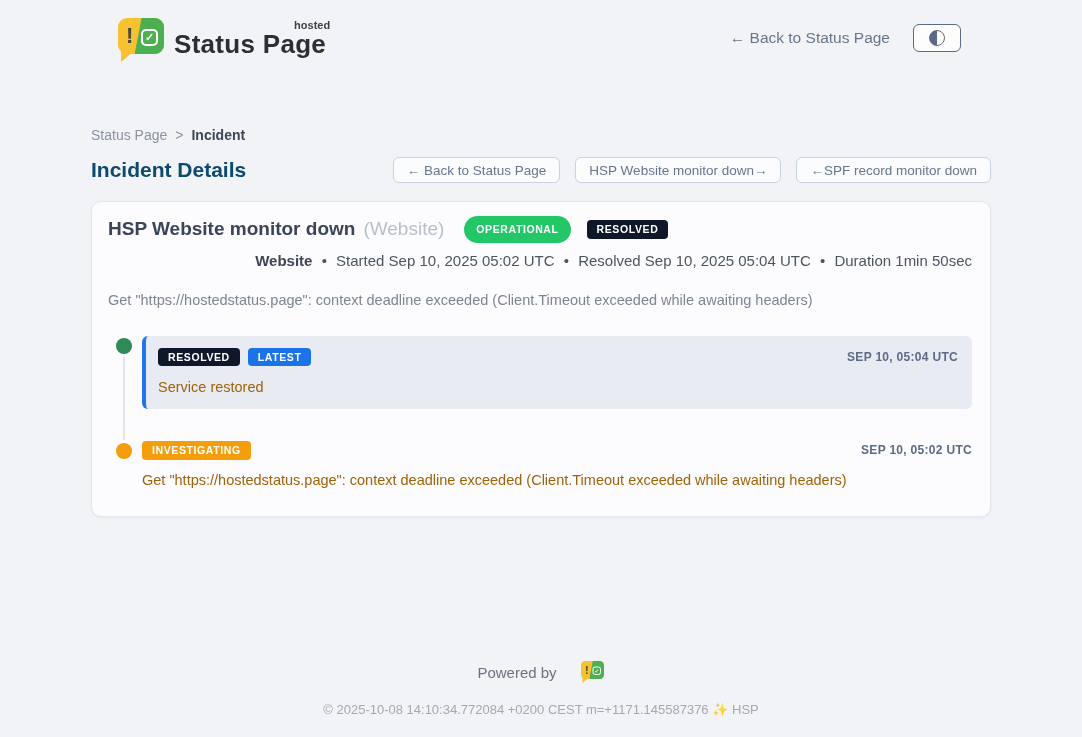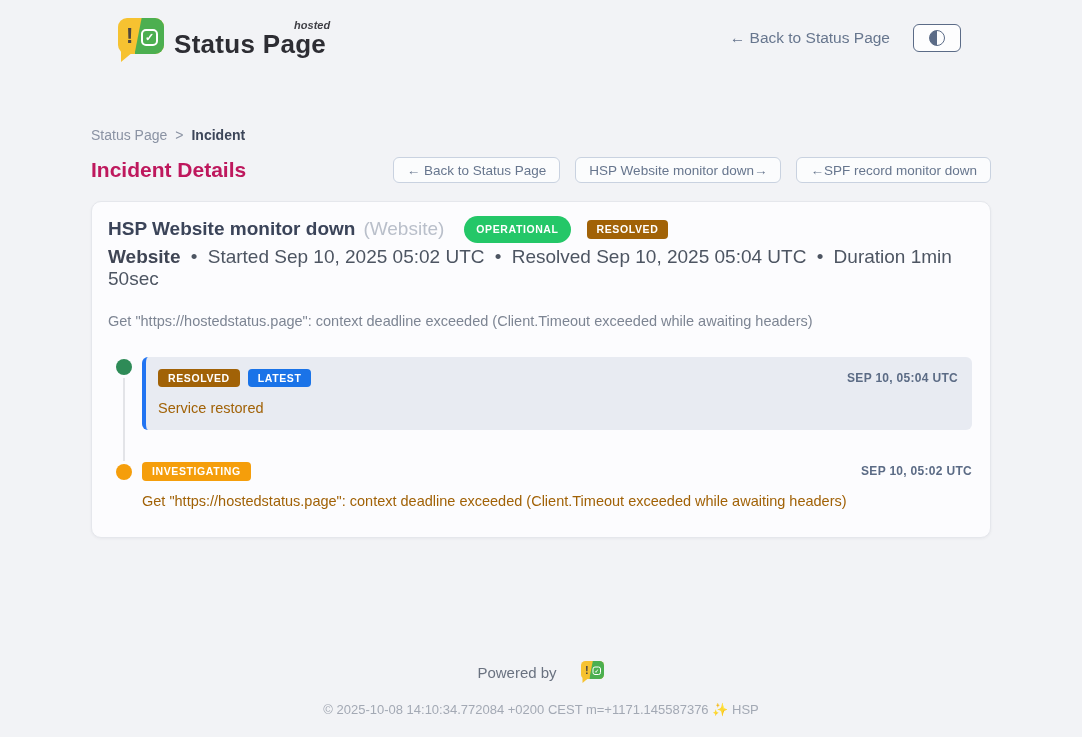--- a/index.html
+++ b/index.html
@@ -43,21 +43,21 @@
     display:flex; align-items:center; justify-content:center; line-height:1;
   }
   .logo .tail {
     position:absolute; left:3px; top:36px; width:0; height:0;
     border-top:10px solid #f6c231; border-right:12px solid transparent;
   }
   .brand-text { position:relative; padding-right:4px; }
   .brand-name { font-size:26px; font-weight:700; color:#2d2d33; letter-spacing:0.3px; }
   .brand-hosted {
     position:absolute; top:-10px; right:0;
-    font-size:11px; font-weight:600; color:#3f3f45;font-style:italic;
+    font-size:11px; font-weight:600; color:#3f3f45;
   }
   .header-right { display:flex; align-items:center; gap:23px; }
   .back-link { font-size:15.5px; color:#67768e; cursor:pointer; text-decoration:none; }
   .theme-toggle {
     width:48px; height:28px; background:#fdfdfe;
     border:1.5px solid #5b6b87; border-radius:6px;
     display:flex; align-items:center; justify-content:center; cursor:pointer;
   }
   .half-circle {
     width:16px; height:16px; border-radius:50%;
@@ -65,21 +65,21 @@
     background:linear-gradient(90deg, #5b6b87 50%, #fdfdfe 50%);
   }
 
   
   .main { width:900px; margin:0 auto; flex:0 0 auto; }
   .breadcrumb { margin-top:51px; font-size:14px; color:#8a92a3; display:flex; gap:8px; align-items:center; }
   .breadcrumb .crumb-current { color:#3d4659; font-weight:700; }
   .breadcrumb .crumb-root { cursor:pointer; }
 
   .title-row { margin-top:14px; display:flex; align-items:center; justify-content:space-between; }
-  .page-title { font-size:21px; font-weight:700; color:#be185d; }
+  .page-title { font-size:21px; font-weight:700; color:#0c4a6e; }
   .nav-buttons { display:flex; gap:15px; }
   .nav-btn {
     height:26px; padding:0 13px; background:#fbfcfd;
     border:1px solid #c9d2e0; border-radius:6px;
     font-family:"Liberation Sans", sans-serif;
     font-size:13.5px; color:#67768e; cursor:pointer;
     display:flex; align-items:center;
   }
 
   
@@ -92,26 +92,26 @@
   .card-title-row { display:flex; align-items:center; gap:8px;text-align:right; }
   .incident-title { font-size:19px; font-weight:700; color:#3b4459; }
   .incident-subtitle { font-size:19px; font-weight:400; color:#b9bfca; margin-right:12px; }
   .badge {
     display:inline-flex; align-items:center; justify-content:center;
     color:#ffffff; font-size:10.5px; font-weight:700; letter-spacing:0.6px;
     padding:4px 10px; border-radius:4px; line-height:1;
   }
   .badge--pill { border-radius:999px; padding:8px 12px; }
   .badge--operational { background:#24c768; }
-  .badge--resolved { background:#a16207; }
+  .badge--resolved { background:#0f172a; }
   .badge--latest { background:#1a73e8; }
   .badge--investigating { background:#f59e0b; }
   .badge + .badge { margin-left:8px; }
 
-  .meta { margin-top:3px; font-size:19px; color:#4d5562; }
+  .meta { margin-top:9px; font-size:15px; color:#4d5562;text-align:right; }
   .meta-service { font-weight:700; color:#3f4554; }
   .meta-sep { margin:0 5px; color:#4d5562; }
 
   .description { margin-top:23px; font-size:14.5px; color:#7d8593; }
 
   
   .timeline { position:relative; margin-top:30px; }
   .tl-connector {
     position:absolute; left:15px; top:18px; width:2px; height:84px;
     background:#e3e4e8;

